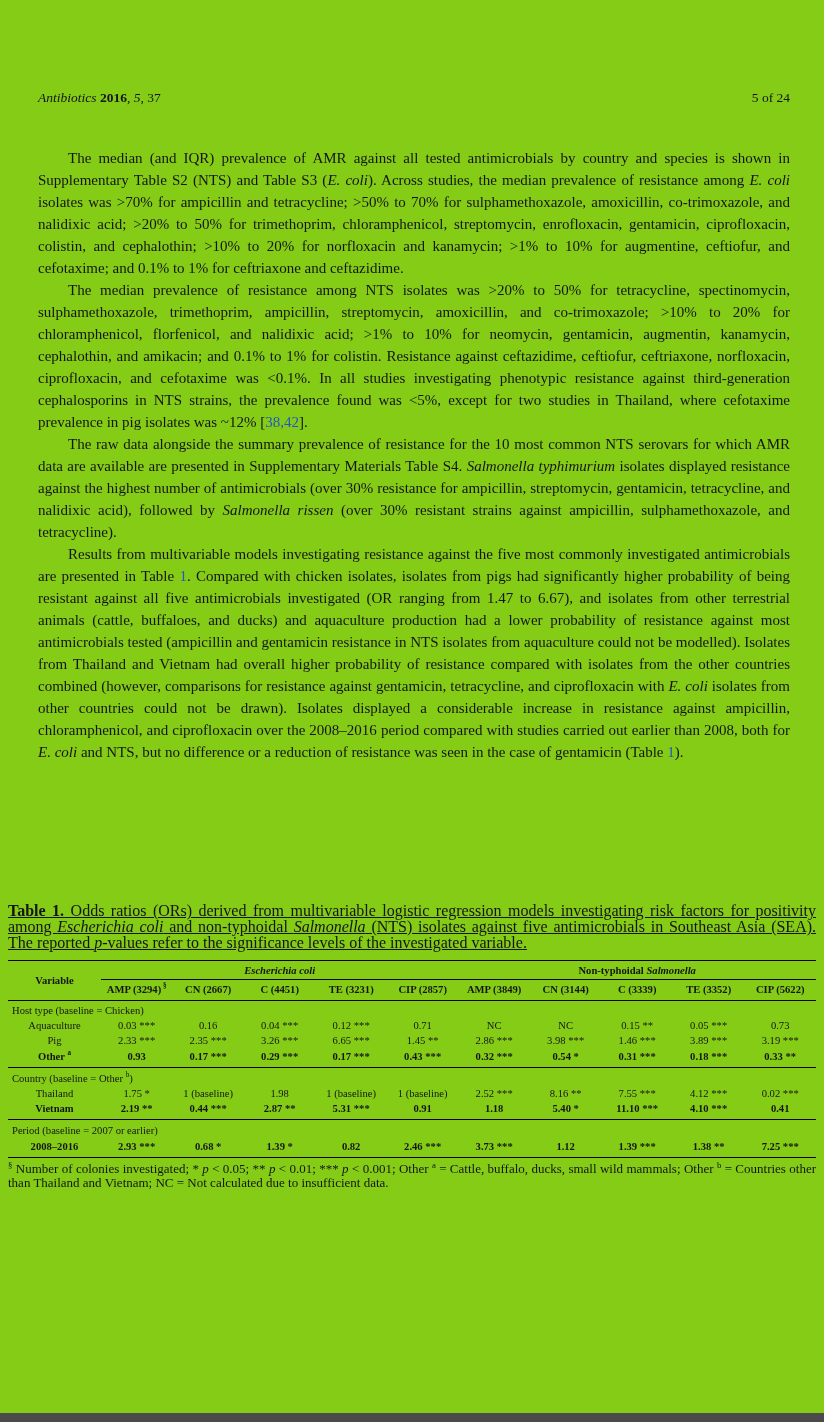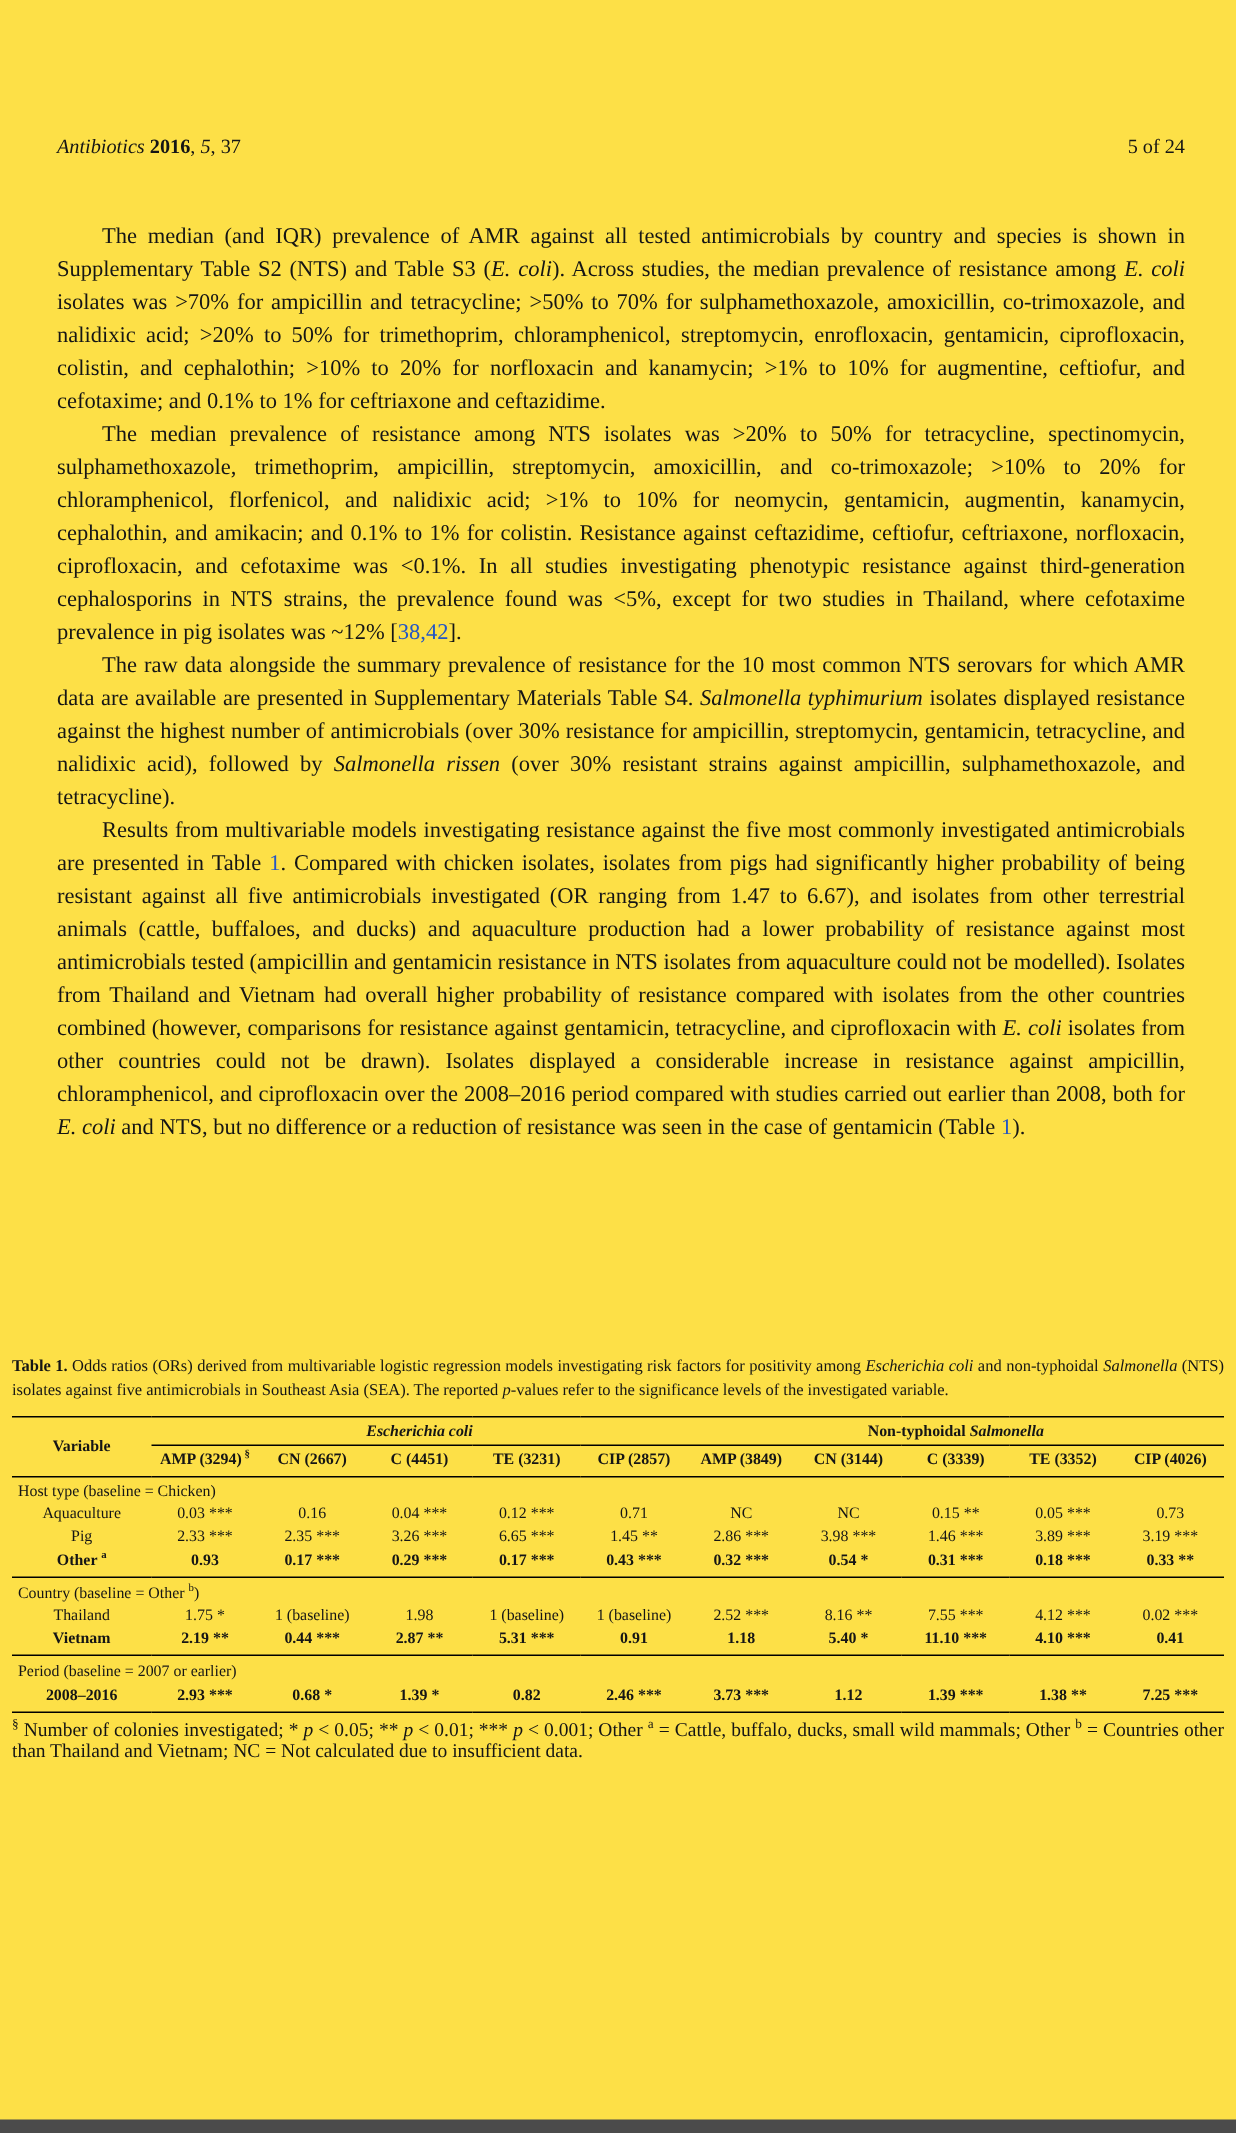--- a/index.html
+++ b/index.html
@@ -1,32 +1,32 @@
 <!DOCTYPE html>
 <html><head>
 <meta charset="utf-8">
 <style>
   html,body { margin:0; padding:0; background:#ffffff; }
   .page {
-    position:relative; width:824px; height:1422px; background:#fde047;
+    position:relative; width:824px; height:1422px; background:#84cc16;
     font-family:"Liberation Serif","DejaVu Serif",serif; color:#151515;
     overflow:hidden;
   }
   .running-head {
     position:absolute; top:90px; left:38px; right:34px;
     display:flex; justify-content:space-between; align-items:baseline;
     font-size:13.5px;
   }
   .article-body {
     position:absolute; top:147px; left:38px; right:34px;
     font-size:15px; line-height:22px; text-align:justify;
   }
   .para { margin:0; text-indent:30px; }
   .table-block { position:absolute; top:903px; left:8px; right:8px; }
-  .caption { margin:0 0 9px 0; font-size:11px; line-height:16px; text-align:justify; }
+  .caption { margin:0 0 9px 0; font-size:16px; line-height:16px; text-align:justify;text-decoration:underline; }
   table.data-table {
     width:100%; border-collapse:collapse; table-layout:fixed;
     border-top:1.7px solid #000; border-bottom:1.7px solid #000;
     font-size:10.6px;
   }
   th, td { padding:0; }
   thead th { font-weight:bold; line-height:16px; text-align:center; }
   .var-th { width:11.5%; border-bottom:1.2px solid #000; vertical-align:middle; }
   .group-th { border-bottom:0.9px solid #000; padding-top:2px; }
   .col-th { border-bottom:1.2px solid #000; padding:2px 0 2px 0;margin-left:20px; }
@@ -71,21 +71,21 @@
           <tr>
             <th class="col-th">AMP (3294)<span class="seg-sup"> §</span></th>
             <th class="col-th">CN (2667)</th>
             <th class="col-th">C (4451)</th>
             <th class="col-th">TE (3231)</th>
             <th class="col-th">CIP (2857)</th>
             <th class="col-th">AMP (3849)</th>
             <th class="col-th">CN (3144)</th>
             <th class="col-th">C (3339)</th>
             <th class="col-th">TE (3352)</th>
-            <th class="col-th">CIP (4026)</th>
+            <th class="col-th">CIP (5622)</th>
           </tr>
         </thead>
         <tbody>
           <tr>
             <td colspan="11" class="section-td"><span>Host type (baseline = Chicken)</span></td>
           </tr>
           <tr>
             <td class="row-label"><span>Aquaculture</span></td>
             <td class="cell">0.03 ***</td>
             <td class="cell">0.16</td>

